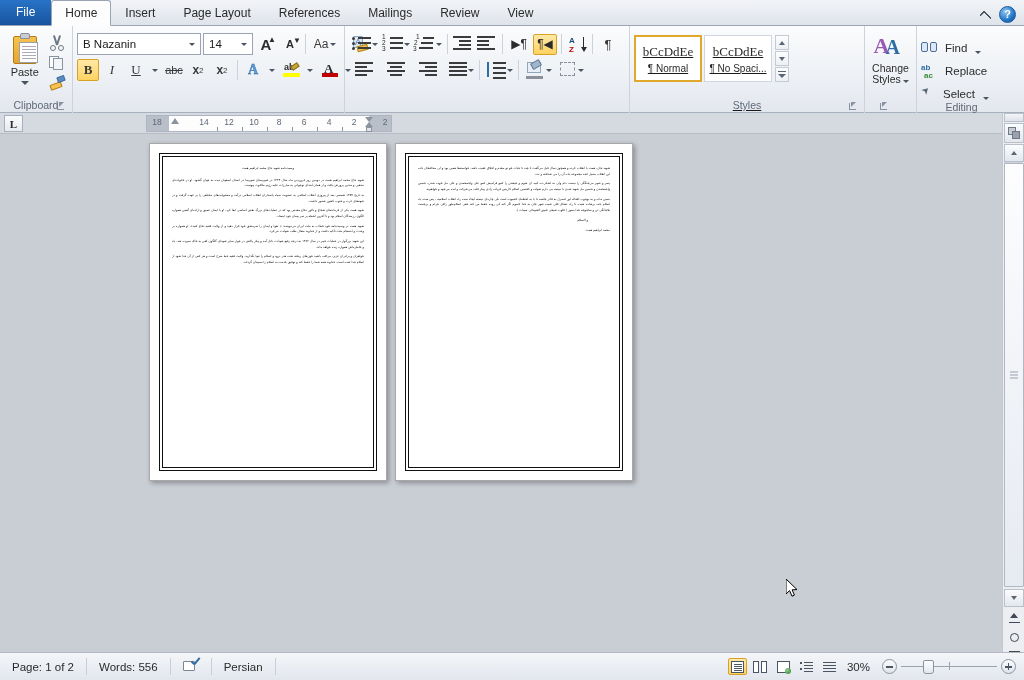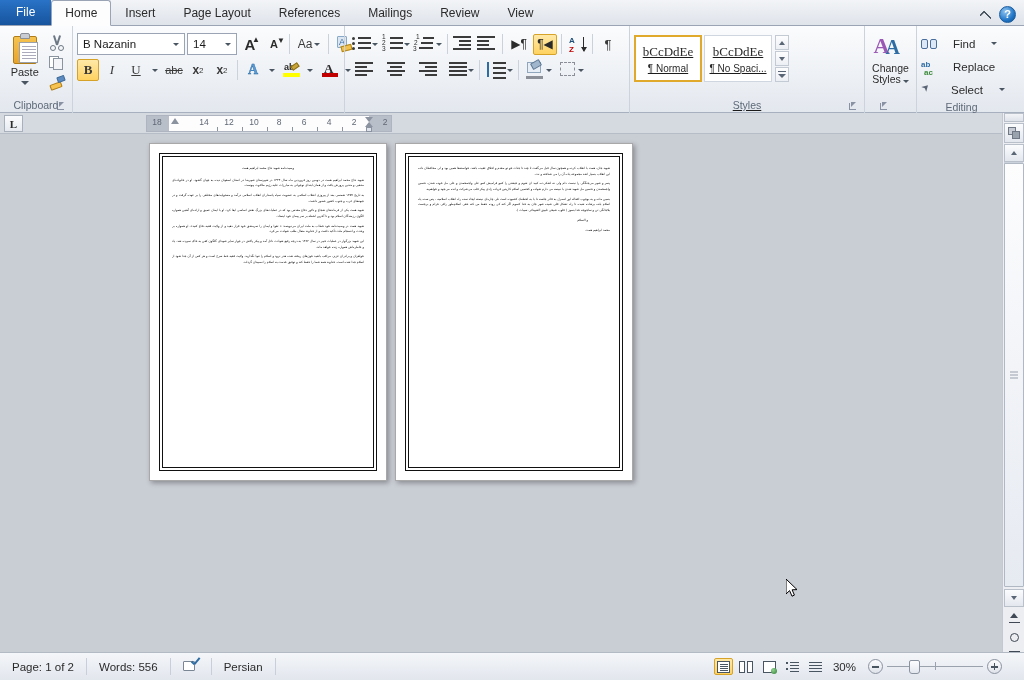--- a/index.html
+++ b/index.html
@@ -129,21 +129,21 @@
   
   .g-font { width: 272px; }
   .row { display: flex; align-items: center; gap: 2px; height: 26px; }
   .combo {
     height: 22px; background: #fff; border: 1px solid #9aa4b4;
     display: flex; align-items: center; padding: 0 2px 0 5px;
     font-size: 11.5px; color: #1b1b1b;
   }
   .combo .cv { flex: 1; white-space: nowrap; overflow: hidden; }
   .combo .cb { width: 13px; display:flex;align-items:center;justify-content:center; }
-  .fontname { width: 108px; }
+  .fontname { width: 124px; }
   .fontsize { width: 50px; }
   .ic {
     width: 22px; height: 22px; display:inline-flex; align-items:center; justify-content:center;
     font-size: 13px; color:#3a3a3a; border:1px solid transparent; border-radius:2px;
   }
   .ic.wide { width: 30px; }
   .growA { font-size: 15px; font-weight: 600; color:#2b2b2b; position:relative; }
   .growA sup { font-size: 8px; position:absolute; right:0px; top:1px; }
   .shrinkA { font-size: 11px; font-weight: 600; color:#2b2b2b; position:relative; }
   .shrinkA sup { font-size: 8px; position:absolute; right:-1px; top:2px; }
@@ -215,21 +215,21 @@
   .tri-more::after{content:"";position:absolute;left:0;top:3px;border-left:4px solid transparent;border-right:4px solid transparent;border-top:4px solid #5a6676;}
 
   
   .g-chg { width: 52px; align-items:center; }
   .chgA { position:relative; width:34px; height:30px; }
   .chgA .a1 { position:absolute; left:0; top:0; font-size:22px; font-family:"Liberation Serif",serif; color:#9b59b6; font-weight:bold; }
   .chgA .a2 { position:absolute; left:12px; top:3px; font-size:20px; font-family:"Liberation Serif",serif; color:#2e6da4; font-weight:bold; }
   .chg-label { font-size: 10.5px; text-align:center; line-height:11px; color:#2b2b2b; }
 
   .g-edit { width: 90px; }
-  .edit-item { display:flex; align-items:center; gap:16px; height:21px; font-size:11.5px; color:#2b2b2b; }
+  .edit-item { display:flex; align-items:flex-end; gap:8px; height:21px; font-size:11.5px; color:#2b2b2b; }
   .binoc { position:relative; width:16px;height:14px; }
   .binoc i { position:absolute; top:2px; width:7px;height:10px;border:1.5px solid #4a6f9c;border-radius:2px;background:#dce8f5; }
   .binoc i:nth-child(1){left:0;} .binoc i:nth-child(2){right:0;}
   .repic { position:relative; width:16px;height:14px; font-size:8px; font-weight:bold; }
   .repic .x { position:absolute; left:0; top:0; color:#2e6da4; }
   .repic .y { position:absolute; left:3px; top:8px; color:#3c8a3c; }
   .selic { position:relative; width:14px;height:14px; }
   .selic::before { content:"\27A4"; position:absolute; left:0; top:-2px; font-size:11px; color:#5a6676; transform: rotate(-45deg) scaleX(0.8); }
 
   
@@ -322,21 +322,21 @@
     border-top: 1px solid #b3bac4;
     display: flex; align-items: center; font-size: 11.5px; color: #2b2b2b;
   }
   .st-item { padding: 0 12px; height: 17px; display:flex; align-items:center; border-right:1px solid #c9cfd8; }
   .st-item:first-child { border-left: none; }
   .proof { position:relative; width: 16px; height: 13px; }
   .proof .bk { position:absolute; left:0; top:1px; width:12px;height:10px;background:#fff;border:1px solid #7b8694;border-radius:1px; }
   .proof .chk { position:absolute; right:-1px; top:-1px; width:9px;height:8px; }
   .proof .chk::before { content:""; position:absolute; left:0; top:3px; width:4px;height:1.8px;background:#2e6da4; transform:rotate(45deg); }
   .proof .chk::after { content:""; position:absolute; left:2px; top:1px; width:8px;height:1.8px;background:#2e6da4; transform:rotate(-50deg); }
-  .status-right { margin-left:auto; display:flex; align-items:center; gap:4px; padding-right:22px; }
+  .status-right { margin-left:auto; display:flex; align-items:center; gap:4px; padding-right:8px; }
   .viewbtn { width: 19px; height: 17px; display:flex; align-items:center; justify-content:center;
              border:1px solid transparent; border-radius:2px; }
   .viewbtn.sel { background: linear-gradient(#ffe9a8,#ffd261); border:1px solid #d6a328; }
   .vb { position:relative; width:13px; height:12px; }
   .vb.printlay { background:#fff; border:1px solid #4a5562; }
   .vb.printlay::after { content:""; position:absolute; left:2px; top:2px; width:8px;height:1px;
      background:#4a5562; box-shadow:0 2px 0 #4a5562, 0 4px 0 #4a5562, 0 6px 0 #4a5562; }
   .vb.fullread { width:14px; }
   .vb.fullread i { position:absolute; top:0; width:6px;height:12px;background:#fff;border:1px solid #4a5562; }
   .vb.fullread i:nth-child(1){left:0;} .vb.fullread i:nth-child(2){right:0;}

